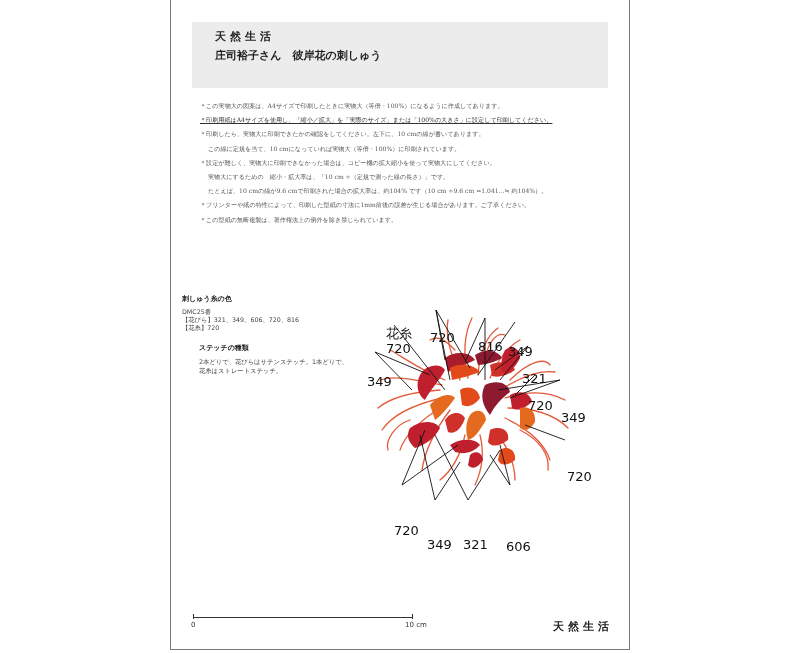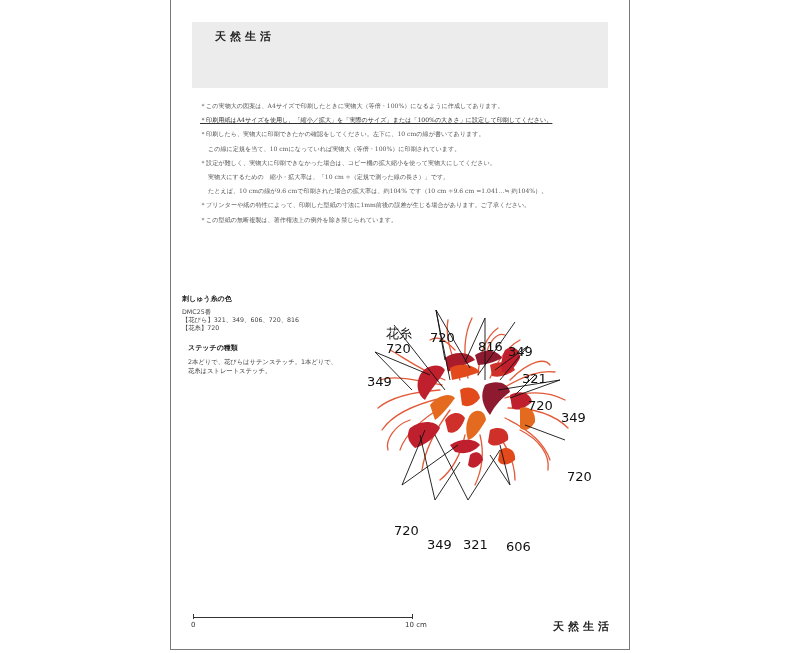--- a/index.html
+++ b/index.html
@@ -16,21 +16,21 @@
 
     .notes { position: absolute; left: 200px; top: 99px; width: 400px; font-size: 6.1px;
              line-height: 14.2px; color: #555; font-family: "DejaVu Serif", serif; }
     .note-line { white-space: nowrap; }
     .note-line.indent { padding-left: 8px; }
     .note-line.underline { text-decoration: underline; color: #333; }
 
     .thread-section { position: absolute; left: 182px; top: 294px; width: 150px; }
     .sec-head { font-size: 7px; font-weight: bold; color: #222; margin-bottom: 4px; }
     .sec-text { font-size: 6.3px; line-height: 8px; color: #444; }
-    .stitch-section { position: absolute; left: 188px; top: 343px; width: 150px; }
+    .stitch-section { position: absolute; left: 199px; top: 343px; width: 150px; }
 
     .pattern { position: absolute; left: 350px; top: 280px; width: 250px; height: 240px; }
     .pattern svg { width: 250px; height: 240px; }
     .lbl { position: absolute; font-size: 13px; color: #111; font-family: "DejaVu Sans", sans-serif; margin-top: 37px; }
 
     .scale { position: absolute; left: 193px; top: 614px; width: 215px; height: 10px; }
     .scale-line { position: absolute; left: 0; top: 3px; width: 220px; height: 1px; background: #333; }
     .scale-tick-l { position: absolute; left: 0; top: 0; width: 1px; height: 5px; background: #333; }
     .scale-tick-r { position: absolute; left: 219px; top: 0; width: 1px; height: 5px; background: #333; }
     .scale-zero { position: absolute; left: 191px; top: 621px; font-size: 7px; color: #333; }
@@ -38,20 +38,21 @@
     .footer-brand { position: absolute; left: 553px; top: 619px; font-size: 11px; font-weight: bold;
                     letter-spacing: 4px; color: #222; font-family: "DejaVu Serif", serif; }
   </style>
 </head>
 <body>
 
 <div class="page"></div>
 
 <div class="header-box">
   <div class="brand">天然生活</div>
+  <div class="subtitle">庄司裕子さん　彼岸花の刺しゅう</div>
 </div>
 
 <div class="notes">
   <div class="note-line">＊この実物大の図案は、A4サイズで印刷したときに実物大（等倍・100%）になるように作成してあります。</div>
   <div class="note-line underline">＊印刷用紙はA4サイズを使用し、「縮小／拡大」を「実際のサイズ」または「100%の大きさ」に設定して印刷してください。</div>
   <div class="note-line">＊印刷したら、実物大に印刷できたかの確認をしてください。左下に、10 cmの線が書いてあります。</div>
   <div class="note-line indent">この線に定規を当て、10 cmになっていれば実物大（等倍・100%）に印刷されています。</div>
   <div class="note-line">＊設定が難しく、実物大に印刷できなかった場合は、コピー機の拡大縮小を使って実物大にしてください。</div>
   <div class="note-line indent">実物大にするための　縮小・拡大率は、「10 cm ÷（定規で測った線の長さ）」です。</div>
   <div class="note-line indent">たとえば、10 cmの線が9.6 cmで印刷された場合の拡大率は、約104% です（10 cm ÷9.6 cm =1.041...≒ 約104%）。</div>

